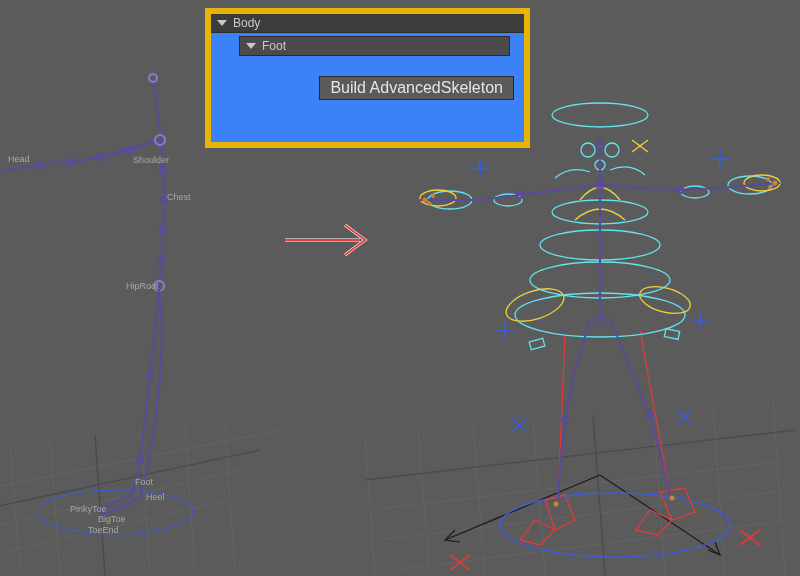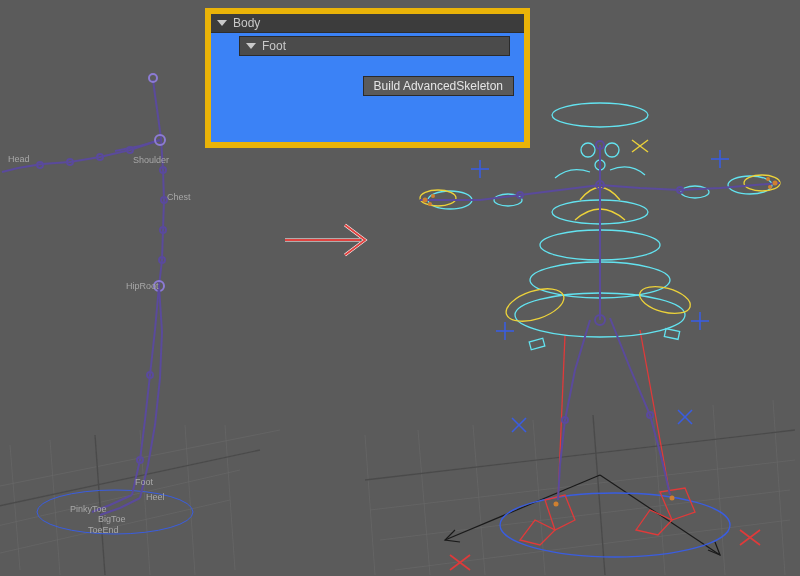--- a/index.html
+++ b/index.html
@@ -4,21 +4,21 @@
 <style>
   html,body{margin:0;padding:0;width:800px;height:576px;background:#5b5b5b;font-family:Arial,Helvetica,sans-serif;overflow:hidden;position:relative}
   .scene{position:absolute;top:0;left:0;width:800px;height:576px}
   .panel{position:absolute;top:8px;left:205px;width:325px;height:140px;border:6px solid #eab308;background:#3b82f6;box-sizing:border-box;color:#c9c9c9;font-size:12px}
   .sec-head{display:flex;align-items:center;background:#3c3c3c;padding:2px 6px;border-bottom:1px solid #2d2d2d}
   .sub-head{display:flex;align-items:center;background:#4b4b4b;margin:3px 14px 0 28px;padding:2px 6px;border:1px solid #2b2b2b}
   .tri{width:0;height:0;margin-right:6px}
   .tri.down{border-left:5px solid transparent;border-right:5px solid transparent;border-top:6px solid #c9c9c9}
   .tri.right{border-top:5px solid transparent;border-bottom:5px solid transparent;border-left:6px solid #c9c9c9}
   .btnrow{display:flex;justify-content:flex-end;padding:20px 10px 0 0}
-  .btn{background:#5a5a5a;border:1px solid #2a2a2a;color:#e5e5e5;font-size:12px;padding:2px 10px;cursor:pointer}
+  .btn{background:#5a5a5a;border:1px solid #2a2a2a;color:#e5e5e5;font-size:16px;padding:2px 10px;cursor:pointer}
   .lbl{display:inline-block}
 </style>
 </head>
 <body>
 
 <svg class="scene" width="800" height="576" viewBox="0 0 800 576">
 
   <g stroke="#6a6a6a" stroke-width="0.6">
     <line x1="-20" y1="530" x2="240" y2="470"></line>
     <line x1="-20" y1="510" x2="260" y2="450"></line>

